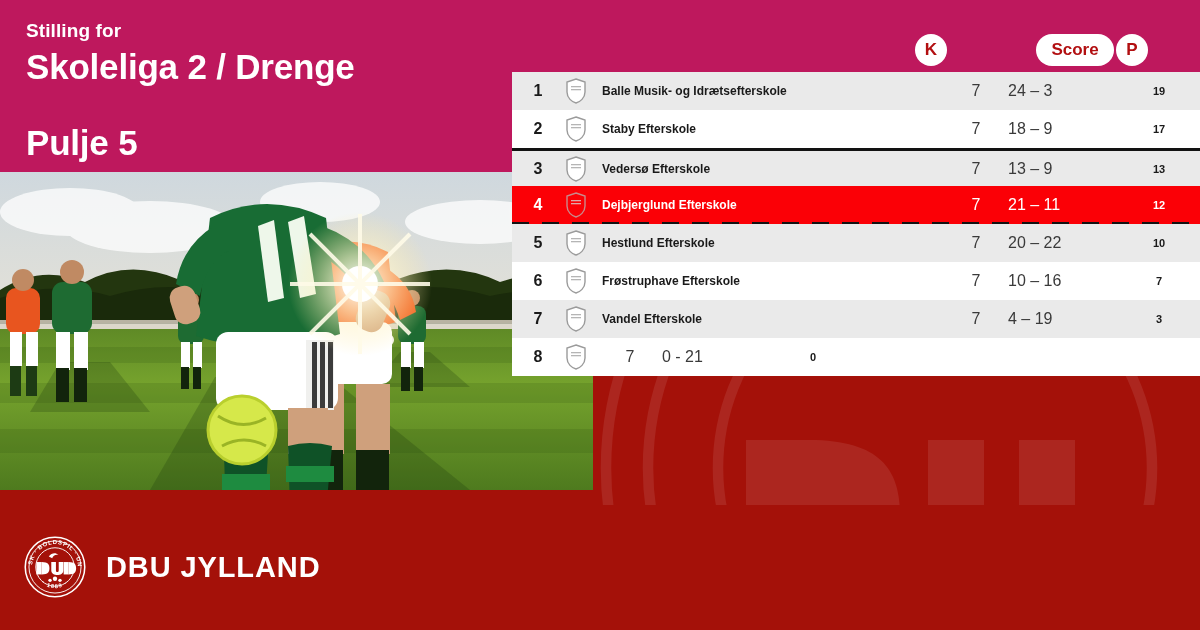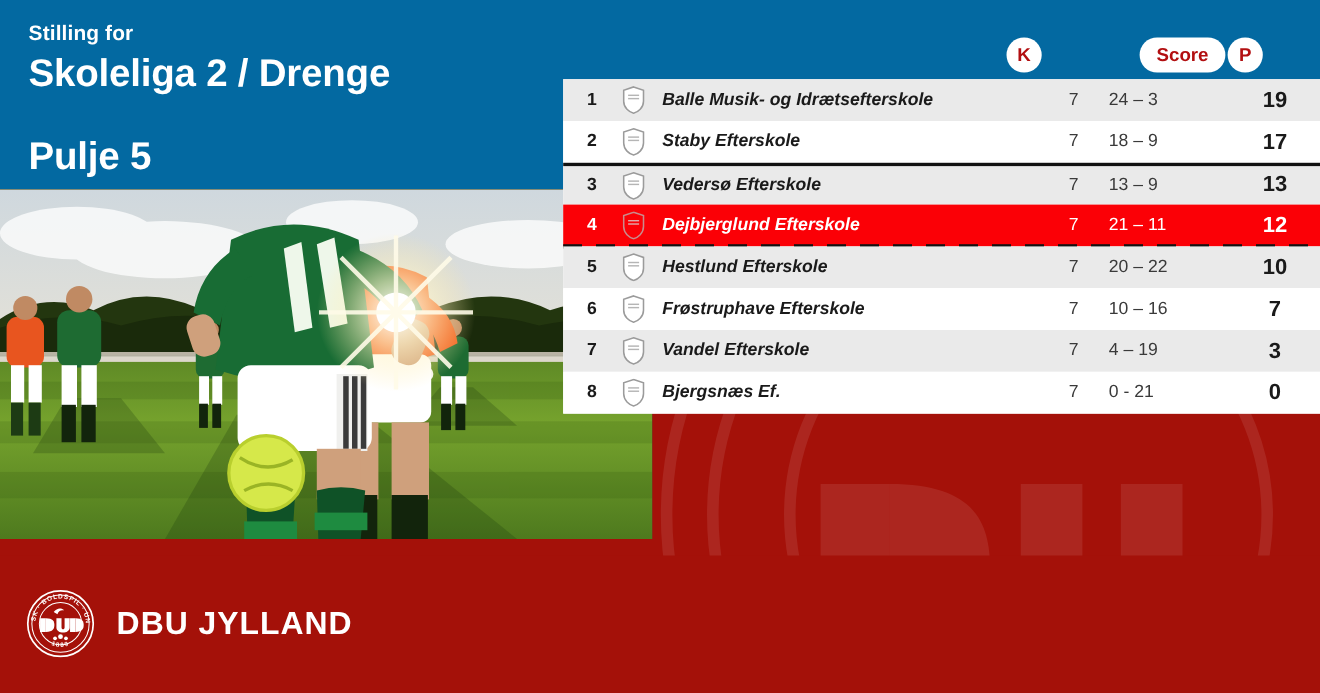--- a/index.html
+++ b/index.html
@@ -17,21 +17,21 @@
     overflow:hidden; pointer-events:none;
   }
   #watermark-crest{
     position:absolute; left:585px; top:118px;
     width:700px; height:700px; opacity:.085;
   }
 
   
   #header-band{
     position:absolute; left:0; top:0; width:1200px; height:172px;
-    background:#0369a1;
+    background:#be185d;
   }
   #title-block{ position:absolute; left:26px; top:20px; width:470px; }
   #eyebrow{
     color:#fff; font-size:19px; font-weight:bold;
     letter-spacing:.1px; line-height:1.2;
   }
   #league-title{
     color:#fff; font-size:35px; font-weight:bold;
     line-height:1.16; margin-top:4px; letter-spacing:-.2px;
   }
@@ -93,36 +93,35 @@
     background-image:repeating-linear-gradient(to right,#121212 0 17px,transparent 17px 30px);
   }
 
   .c-rank{
     width:42px; text-align:center; flex:0 0 42px;
     font-size:16px; font-weight:bold; color:#1a1a1a;
     padding-left:10px;
   }
   .c-logo{ flex:0 0 44px; display:flex; align-items:center; justify-content:center; }
   .c-team{
-    flex:1 1 auto; font-size:16px; font-weight:bold; color:#1a1a1a;
+    flex:1 1 auto; font-size:12px; font-weight:bold; color:#1a1a1a;
     white-space:nowrap; overflow:hidden; text-overflow:ellipsis;
     padding-left:4px;
-    font-style:italic;
   }
   .c-k{
     flex:0 0 64px; text-align:center;
     font-size:16px; font-weight:normal; color:#3a3a3a;
   }
   .c-score{
     flex:0 0 118px; text-align:left;
     font-size:16px; font-weight:normal; color:#3a3a3a;
   }
   .c-p{
     flex:0 0 74px; text-align:center;
-    font-size:20px; font-weight:bold; color:#1a1a1a;
+    font-size:11px; font-weight:bold; color:#1a1a1a;
     padding-right:8px;
   }
   .row.highlight .c-rank,
   .row.highlight .c-team,
   .row.highlight .c-k,
   .row.highlight .c-score,
   .row.highlight .c-p { color:#fff; }
 
   .team-shield{ width:22px; height:26px; display:block; }
 </style>
@@ -426,21 +425,20 @@
 
     <div class="row">
       <div class="c-rank">8</div>
       <div class="c-logo">
         <svg class="team-shield" viewBox="0 0 22 26">
             <path d="M11 1 L20 4 V14 C20 20 15 24 11 25 C7 24 2 20 2 14 V4 Z" fill="#fff" stroke="#9b9b9b" stroke-width="1.4"></path>
             <rect x="6" y="8" width="10" height="1.3" fill="#b5b5b5"></rect>
             <rect x="6" y="11" width="10" height="1.3" fill="#b5b5b5"></rect>
           </svg>
       </div>
-      <div class="c-team">Bjergsnæs Ef.</div>
       <div class="c-k">7</div>
       <div class="c-score">0 - 21</div>
       <div class="c-p">0</div>
     </div>
 
   </div>
 </div>
 
 <div id="footer-bar">
   <div id="brand-lockup">

